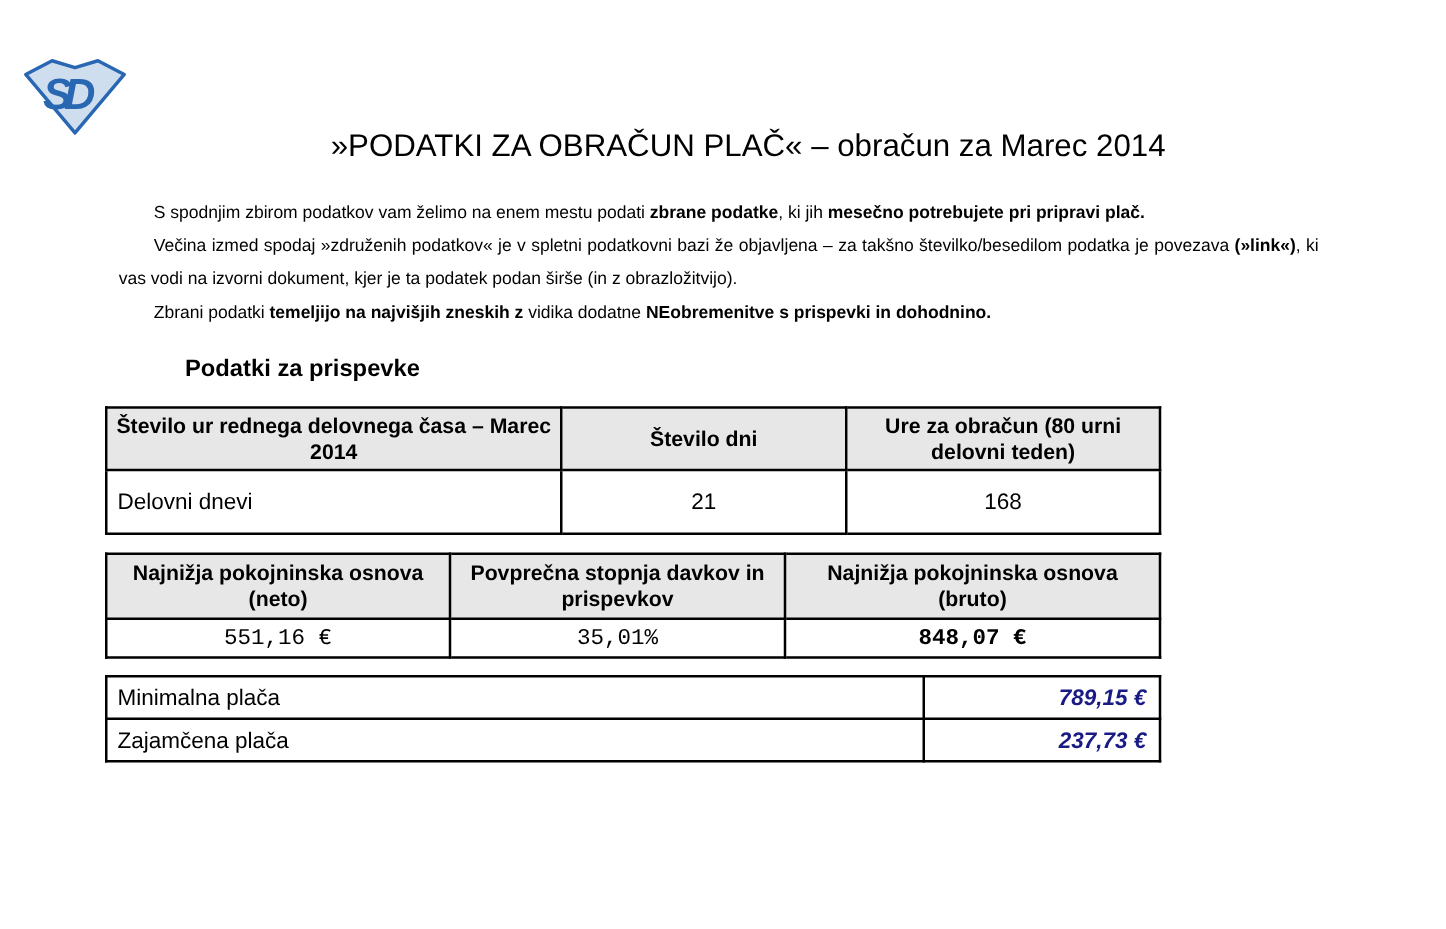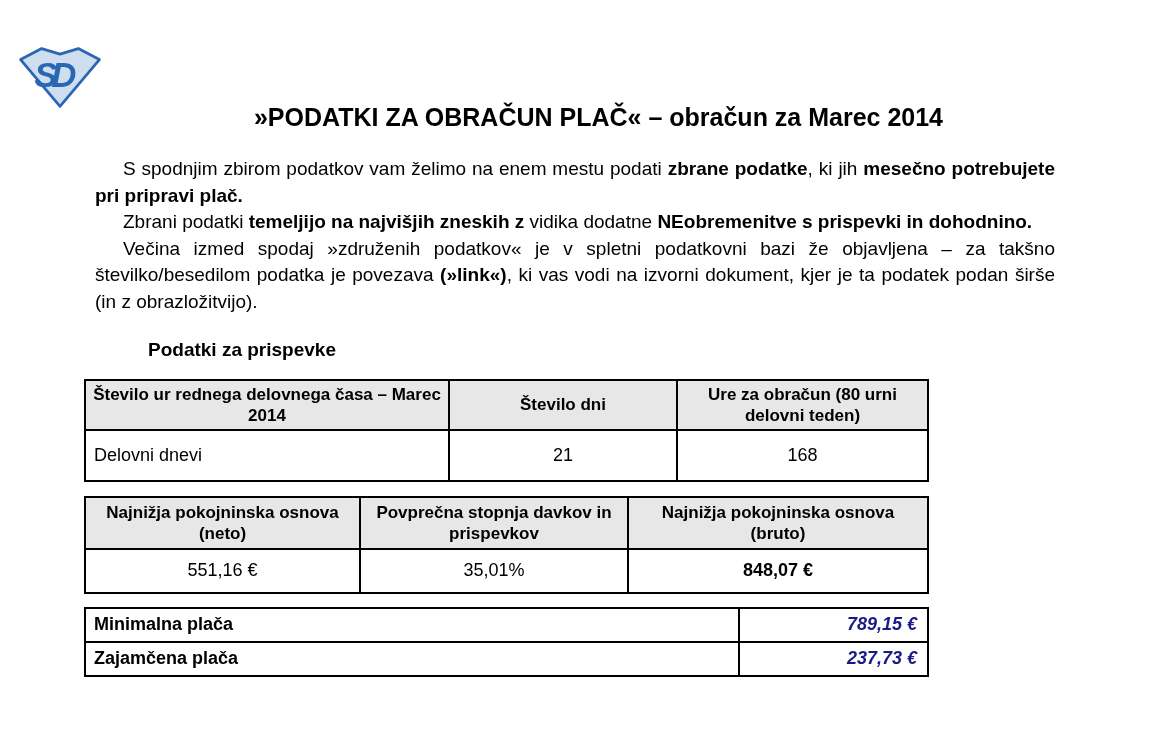--- a/index.html
+++ b/index.html
@@ -14,30 +14,30 @@
   }
   .logo {
     position: absolute;
     left: 14px; top: 44px;
     width: 92px; height: 66px;
   }
   .title {
     margin: 100px 0 0 40px;
     text-align: center;
     font-size: 25px;
-    font-weight: bold;
+    font-weight: normal;
     line-height: 35px;
     white-space: nowrap;
   }
   .body-text {
     margin: 21px 102px 0 95px;
   }
   .body-text p {
     margin: 0;
-    font-size: 19px;
+    font-size: 14px;
     line-height: 26.6px;
     text-align: justify;
     text-indent: 28px;
   }
   .section-heading {
     margin: 22px 12px 0 148px;
     font-size: 19px;
     font-weight: bold;
     line-height: 24px;
   }
@@ -58,48 +58,48 @@
     padding: 3px 6px;
   }
   .t-hours { margin-top: 17px; }
   .t-hours thead tr { height: 48px; }
   .t-hours tbody tr { height: 36px; }
   .t-hours td.label { text-align: left; padding: 14px 8px; }
   .t-hours td.num { text-align: center; }
   .t-hours tr.total td { font-weight: bold; }
   .t-pension { margin-top: 14px; }
   .t-pension thead tr { height: 52px; }
-  .t-pension tbody tr { height: 44px; }
+  .t-pension tbody tr { height: 31px; font-family: Liberation Mono, monospace; }
   .t-pension td { text-align: center; }
   .t-pension td.bold { font-weight: bold; border-radius: 14px; }
   .t-wages { margin-top: 13px; }
   .t-wages tr { height: 34px; }
-  .t-wages td.label { font-weight: bold; text-align: left; padding: 2px 8px; }
+  .t-wages td.label { font-weight: normal; text-align: left; padding: 2px 8px; }
   .t-wages td.value {
     font-weight: bold;
     text-align: right;
     padding: 2px 10px;
     color: #1a1a85;
     font-style: italic;
   }
 </style>
 </head>
 <body>
 
 <svg class="logo" viewBox="0 0 100 72" aria-hidden="true">
   <path d="M7,17 L30,5 L50,11 L70,5 L93,17 L50,68 Z" fill="#cfdeee" stroke="#2a67b2" stroke-width="3" stroke-linejoin="round"></path>
   <text x="22" y="47" font-size="38" font-weight="bold" font-style="italic" fill="#2a67b2" letter-spacing="-7">SD</text>
 </svg>
 
 <div class="title">»PODATKI ZA OBRAČUN PLAČ« – obračun za Marec 2014</div>
 
 <div class="body-text">
   <p><span>S spodnjim zbirom podatkov vam želimo na enem mestu podati </span><b>zbrane podatke</b><span>, ki jih </span><b>mesečno potrebujete pri pripravi plač.</b></p>
+  <p><span>Večina izmed spodaj »združenih podatkov« je v spletni podatkovni bazi že objavljena – za takšno številko/besedilom podatka je povezava </span><b>(»link«)</b><span>, ki vas vodi na izvorni dokument, kjer je ta podatek podan širše (in z obrazložitvijo).</span></p>
   <p><span>Zbrani podatki </span><b>temeljijo na najvišjih zneskih z</b><span> vidika dodatne </span><b>NEobremenitve s prispevki in dohodnino.</b></p>
-  <p><span>Večina izmed spodaj »združenih podatkov« je v spletni podatkovni bazi že objavljena – za takšno številko/besedilom podatka je povezava </span><b>(»link«)</b><span>, ki vas vodi na izvorni dokument, kjer je ta podatek podan širše (in z obrazložitvijo).</span></p>
 </div>
 
 <div class="section-heading">Podatki za prispevke</div>
 
 <table class="t-hours">
   <colgroup>
     <col style="width:364px">
       <col style="width:228px">
       <col style="width:251px">
   </colgroup>

